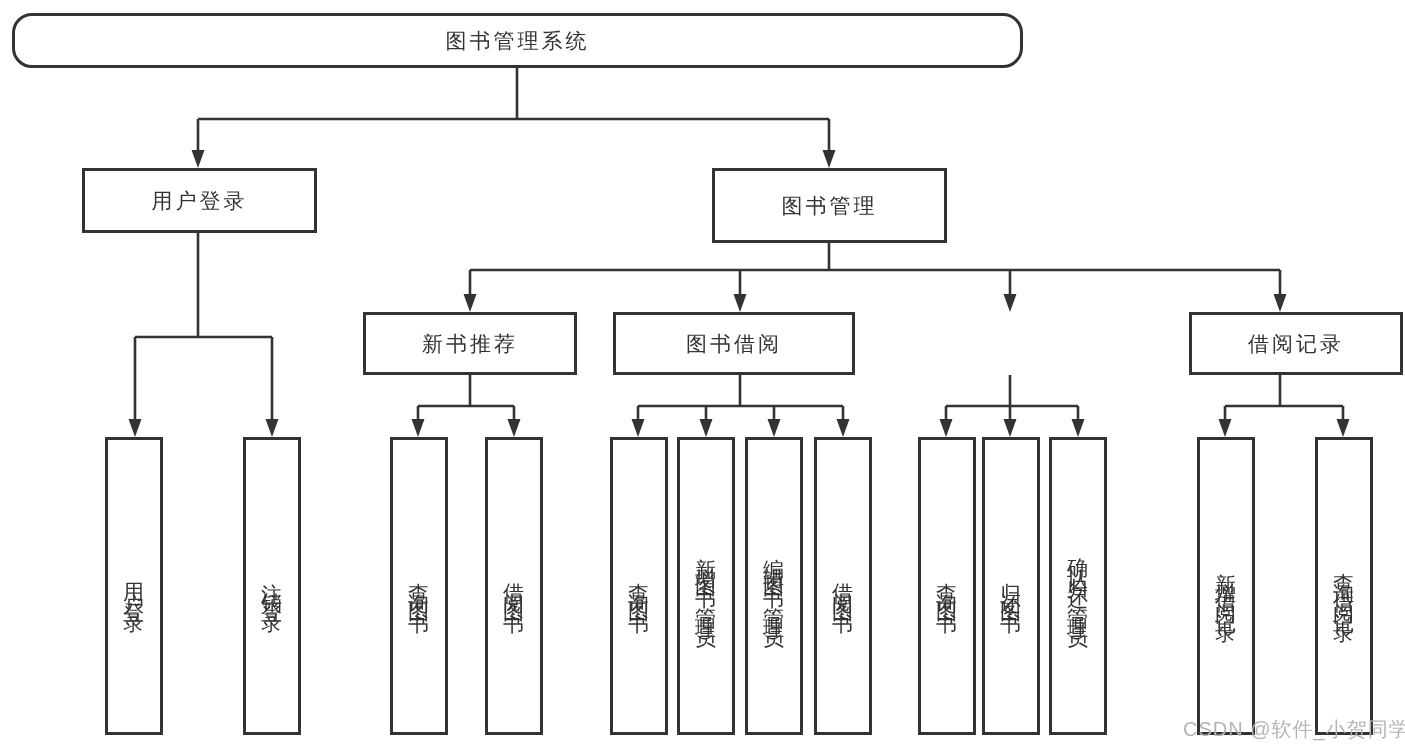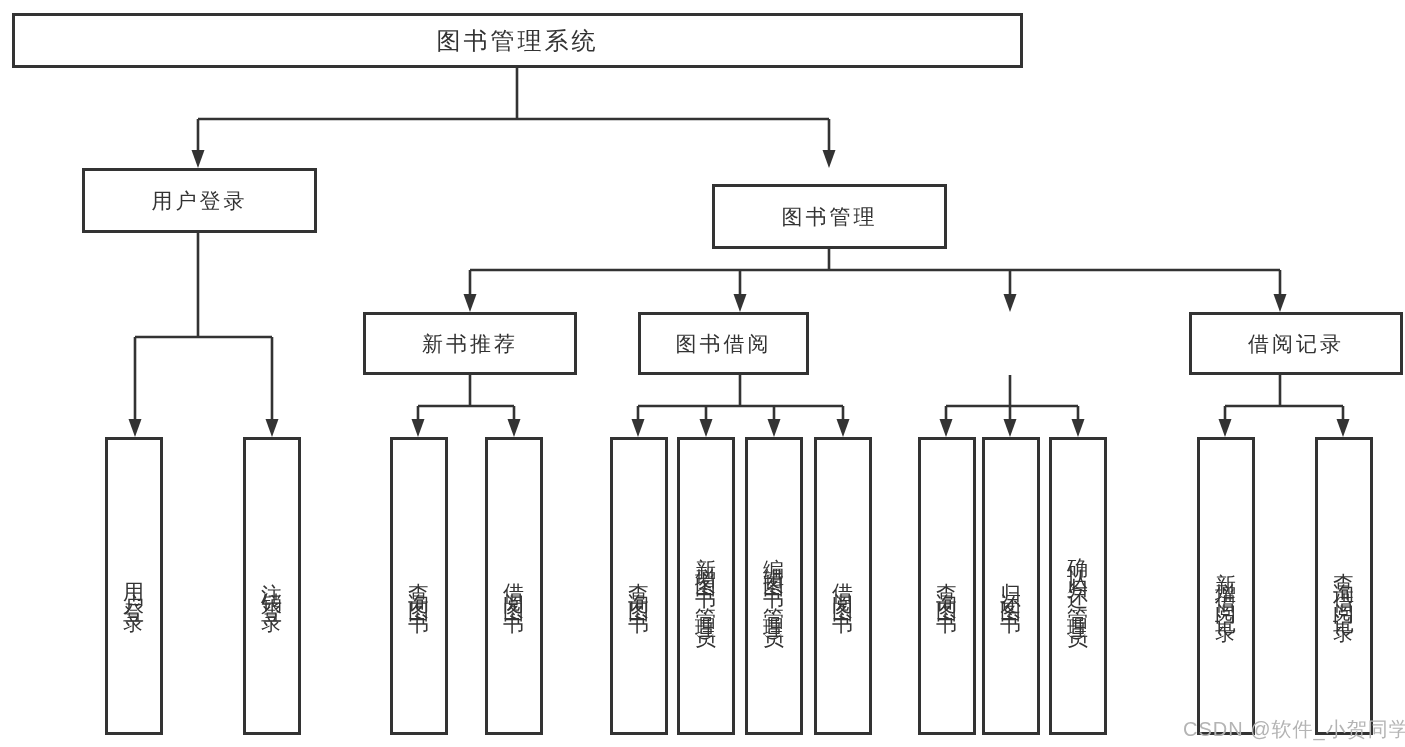--- a/index.html
+++ b/index.html
@@ -17,21 +17,21 @@
     position: absolute;
     box-sizing: border-box;
     background: #ffffff;
     border: 3px solid #333333;
     color: #333333;
     display: flex;
     align-items: center;
     justify-content: center;
   }
   .hbox { font-size: 21px; letter-spacing: 3px; white-space: nowrap; }
-  .root-box { font-size: 24px; }
+  .root-box { font-size: 21px; border-radius: 20px; }
   .vbox { width: 58px; height: 298px; top: 437px; }
   .vtext {
     writing-mode: vertical-rl;
     text-orientation: mixed;
     font-size: 21px;
     letter-spacing: 10px;
     line-height: 1;
     color: #333333;
   }
   .watermark {
@@ -88,24 +88,24 @@
       <polygon points="1003.5,419 1016.5,419 1010,437"></polygon>
       <polygon points="1071.5,419 1084.5,419 1078,437"></polygon>
       <polygon points="1218.5,419 1231.5,419 1225,437"></polygon>
       <polygon points="1336.5,419 1349.5,419 1343,437"></polygon>
     </g>
   </svg>
 
   <div class="node hbox root-box" style="left:12px; top:13px; width:1011px; height:55px;">图书管理系统</div>
 
   <div class="node hbox" style="left:82px; top:168px; width:235px; height:65px;">用户登录</div>
-  <div class="node hbox" style="left:712px; top:168px; width:235px; height:65px;margin-top:16px;">图书管理</div>
+  <div class="node hbox" style="left:712px; top:168px; width:235px; height:75px;">图书管理</div>
 
   <div class="node hbox" style="left:363px; top:312px; width:214px; height:63px;text-align:right;">新书推荐</div>
-  <div class="node hbox" style="left:638px; top:312px; width:171px; height:63px;">图书借阅</div>
+  <div class="node hbox" style="left:613px; top:312px; width:242px; height:63px;">图书借阅</div>
   <div class="node hbox" style="left:1173px; top:312px; width:214px; height:63px;margin-left:16px;">借阅记录</div>
 
   <div class="node vbox" style="left:105px;">
     <span class="vtext">用户登录</span>
   </div>
   <div class="node vbox" style="left:243px;">
     <span class="vtext">注销登录</span>
   </div>
 
   <div class="node vbox" style="left:390px;">

